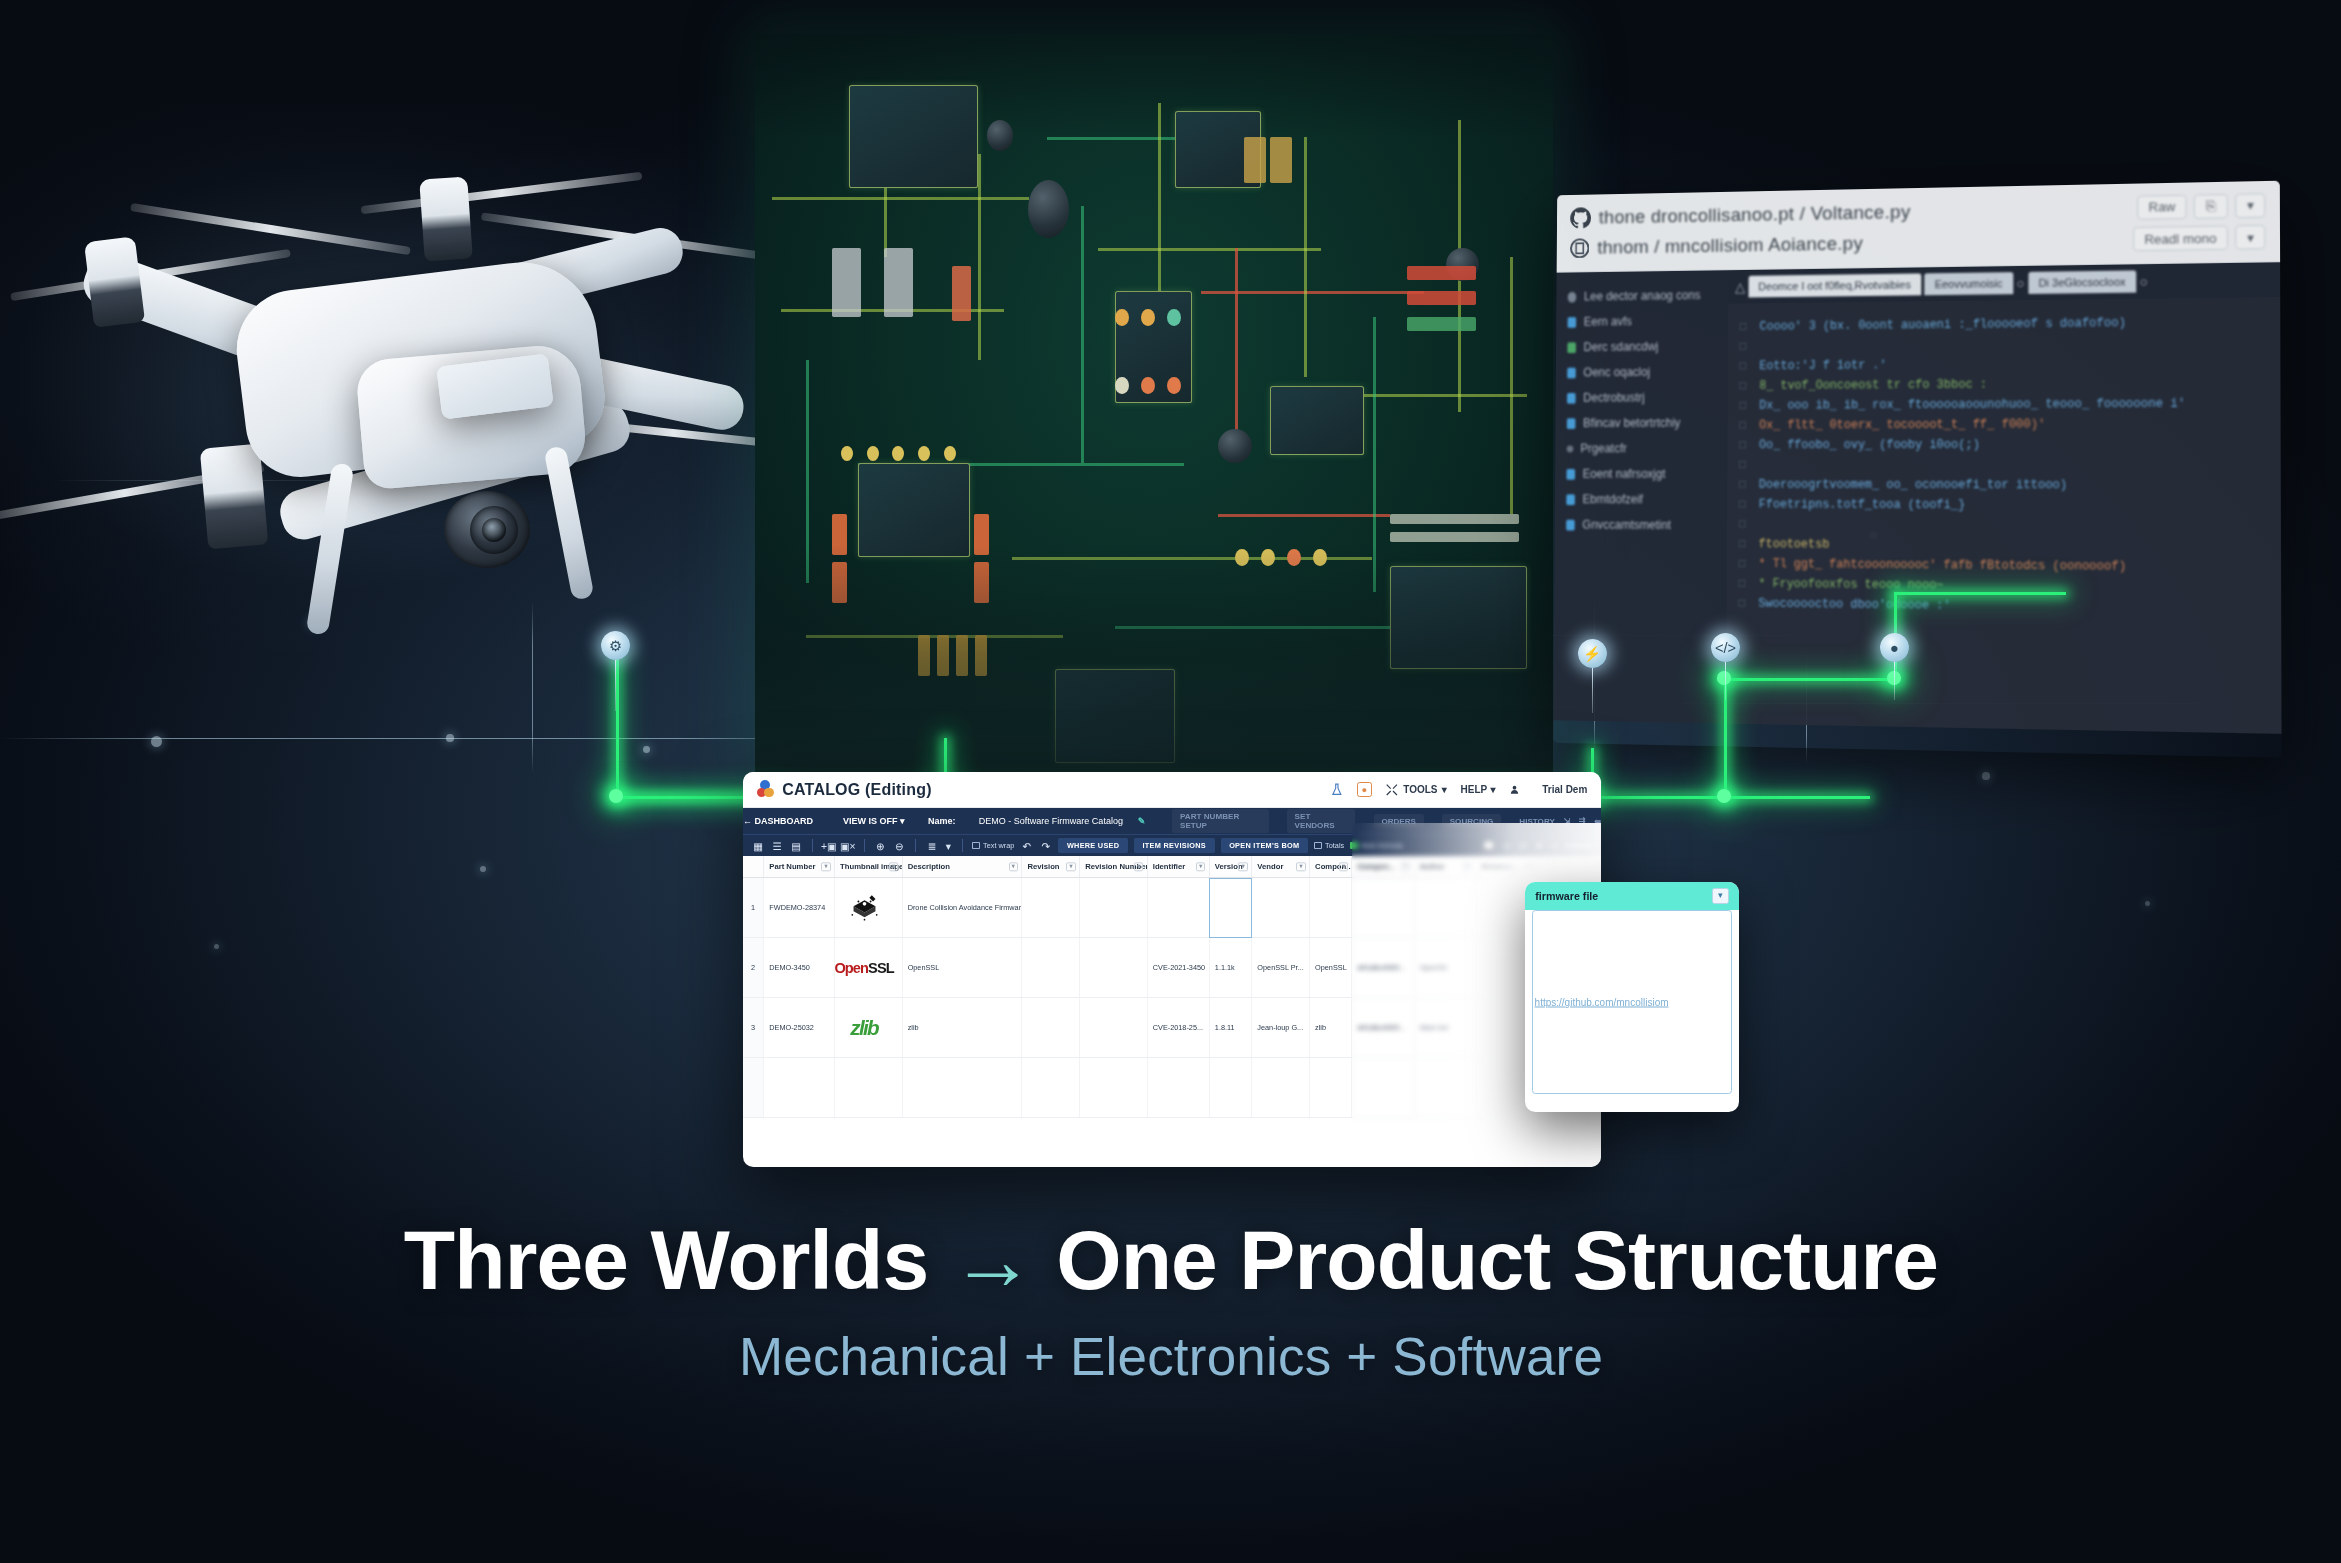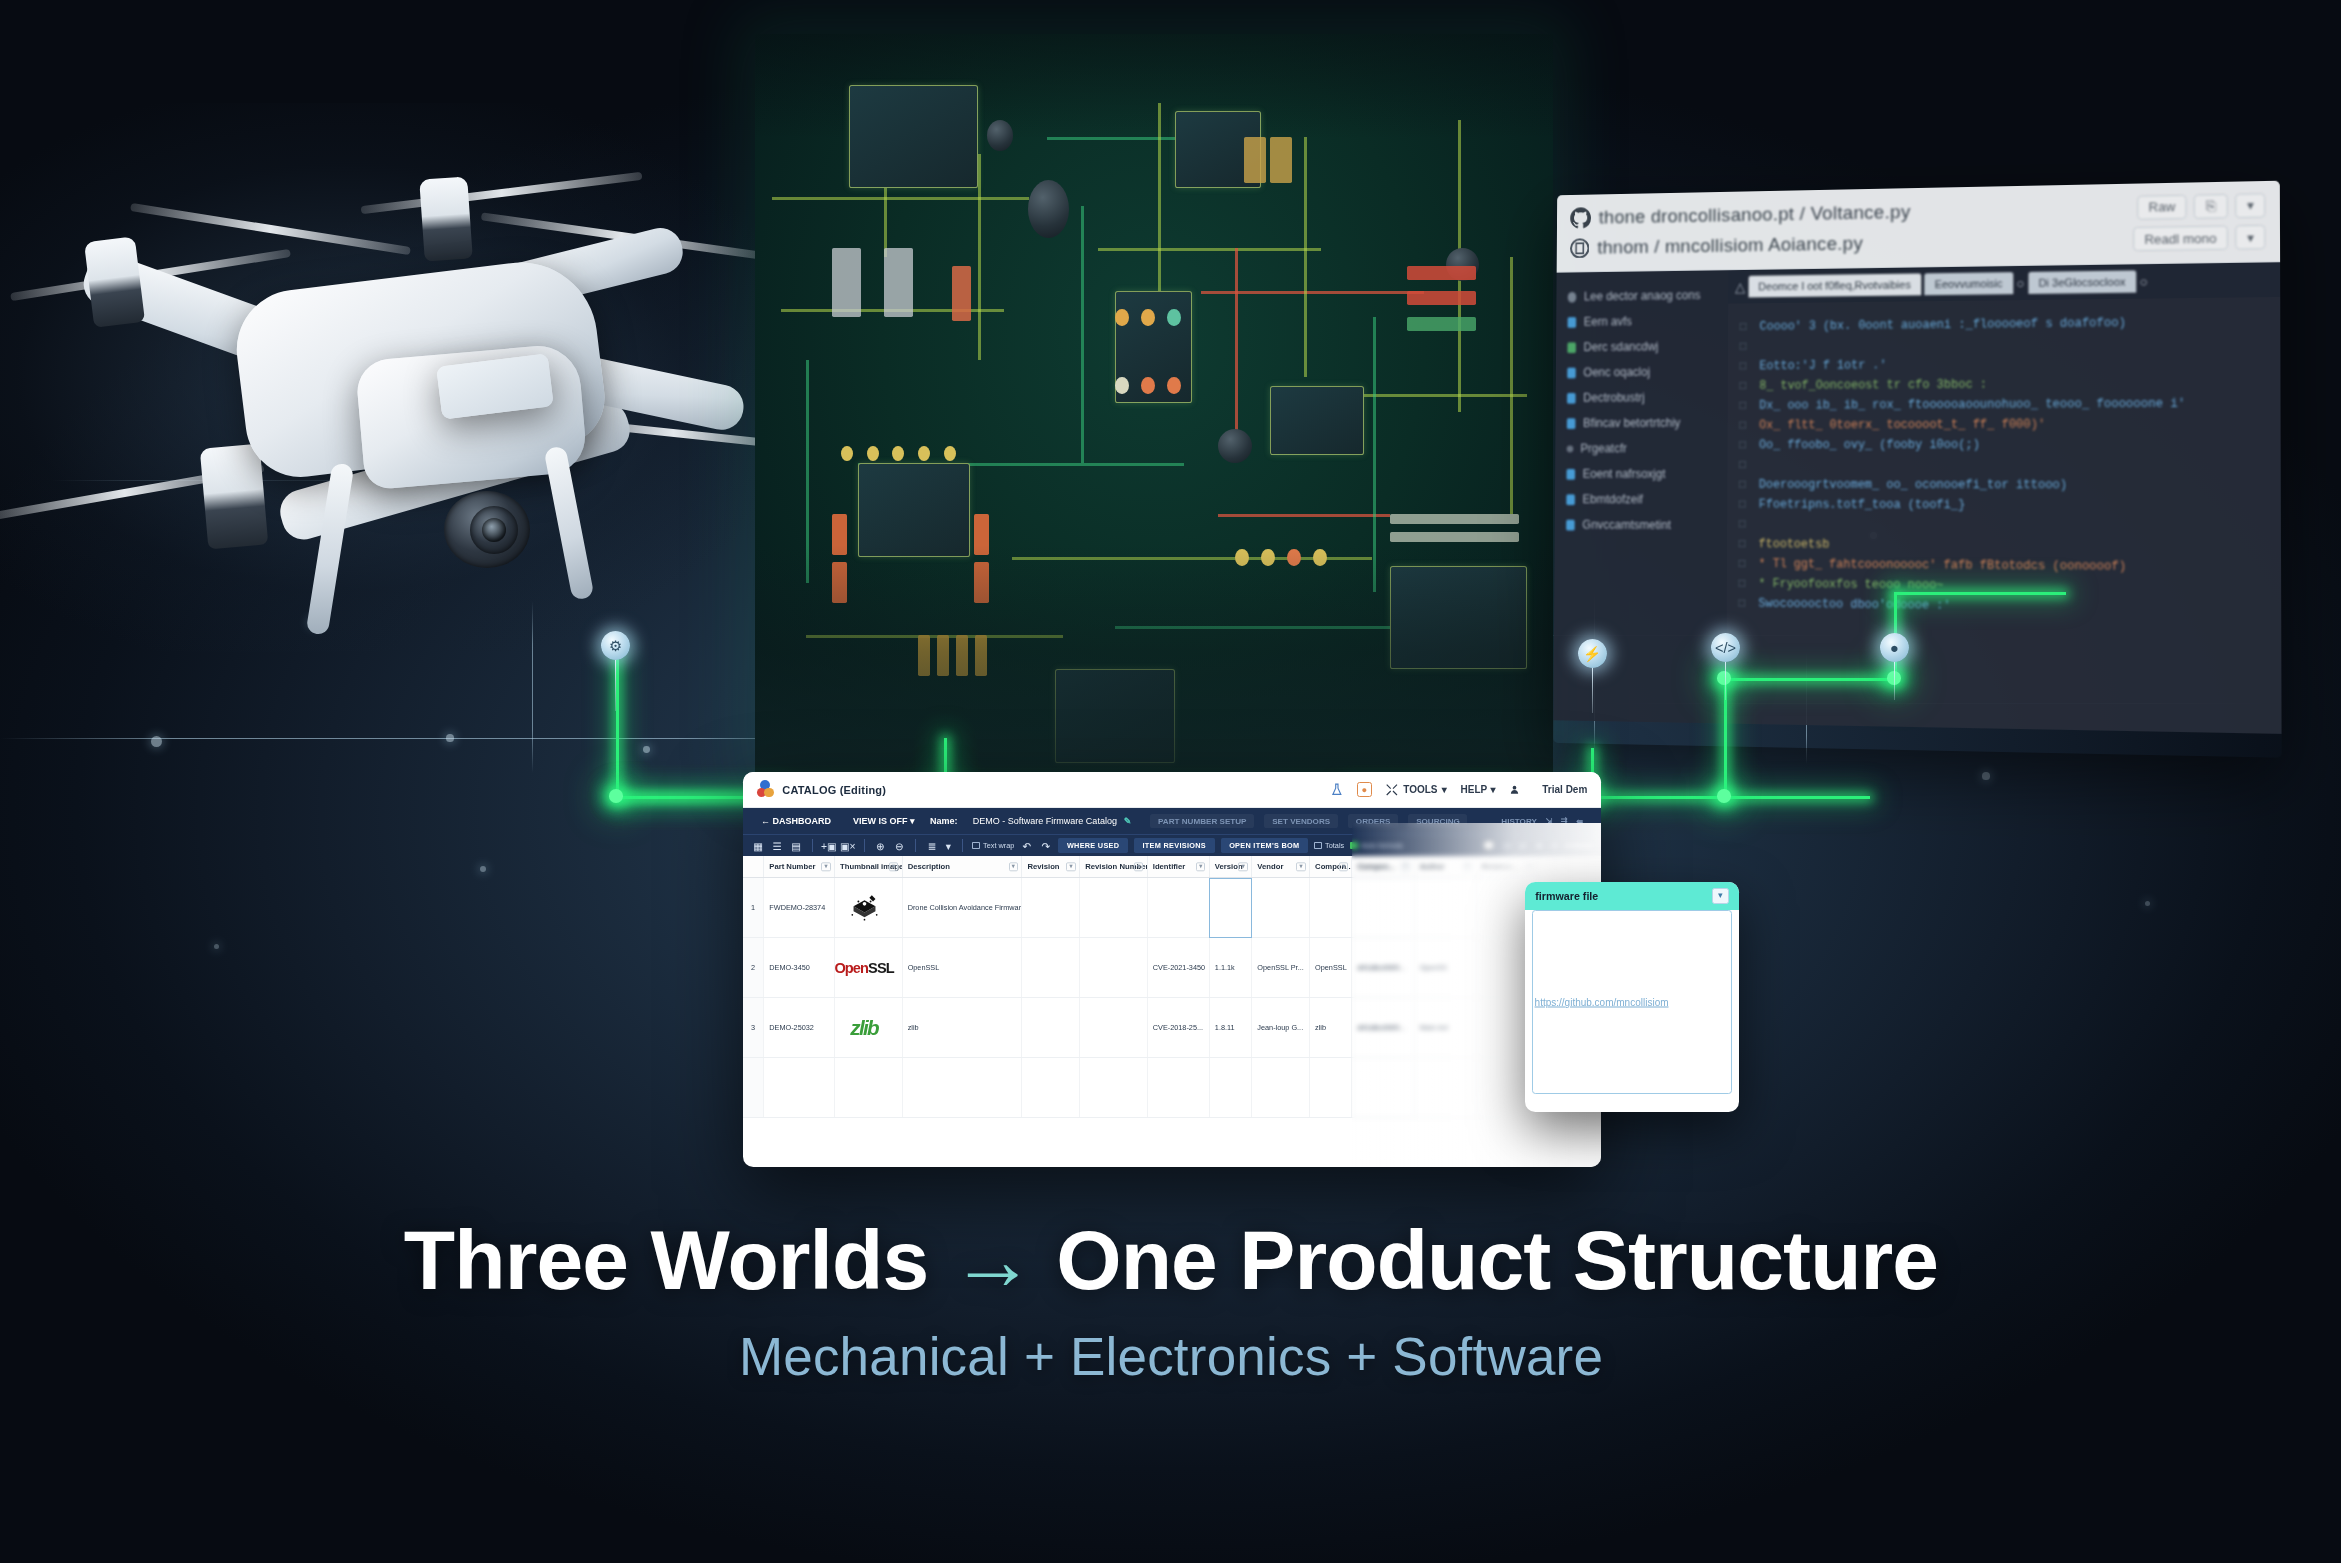--- a/index.html
+++ b/index.html
@@ -113,29 +113,29 @@
   .tok-g { color:#8bbf6a; } .tok-w { color:#c4ccd8; } .tok-y { color:#d8c06a; }
 
   
   .catalog { position:absolute; left:743px; top:772px; width:858px; height:395px;
     background:#ffffff; border-radius:10.3px; overflow:hidden;
     box-shadow:0 29px 77px rgba(0,0,0,.62); }
   .cat-title { display:flex; align-items:center; height:36px; padding:0 13.7px;
     background:#ffffff; border-bottom:0.9px solid #e8ebee; }
   .cat-logo { width:17px; height:19px; margin-right:8.6px; position:relative; flex:none; }
   .cat-logo i { position:absolute; border-radius:50%; display:block; }
-  .cat-name { font-size:11px; font-weight:bold; color:#1b2a3d; letter-spacing:0.2px; }
+  .cat-name { font-size:16px; font-weight:bold; color:#1b2a3d; letter-spacing:0.2px; }
   .cat-title-right { margin-left:auto; display:flex; align-items:center; gap:13.7px;
     font-size:10px; font-weight:bold; color:#2d3a4c; }
   .tri-ico { width:13.7px; height:13.7px; flex:none; }
   .pill-ico { width:14.6px; height:14.6px; border:1.4px solid #e08a4a; border-radius:2.6px;
     display:flex; align-items:center; justify-content:center; color:#e08a4a; font-size:9.4px; }
 
-  .cat-nav { display:flex; align-items:center; height:26px; padding:0 18px;
-    background:#1d3153; color:#ffffff; font-size:9px; font-weight:bold; gap:0; }
+  .cat-nav { display:flex; align-items:center; height:26px; padding:0 0;
+    background:#1d3153; color:#ffffff; font-size:9px; font-weight:bold; gap:8px; }
   .nav-item { margin-right:15.4px; white-space:nowrap; }
   .nav-ghost { color:#7c93b4; background:rgba(255,255,255,.05); padding:2.6px 7.7px;
     border-radius:2.6px; margin-right:10.3px; font-size:8.1px; }
   .nav-right { margin-left:auto; display:flex; align-items:center; gap:8.6px; color:#7c93b4; font-size:8.1px; }
 
   .cat-toolbar { display:flex; align-items:center; height:22px; padding:0 8.6px;
     background:#1d3153; border-top:0.9px solid #2b4470; gap:6px; }
   .tb-ico { width:13px; height:12px; color:#dbe6f5; display:flex; align-items:center;
     justify-content:center; font-size:10.3px; flex:none; }
   .tb-sep { width:0.9px; height:13px; background:#3b5party; background:#3b5585; margin:0 3.4px; flex:none; }

